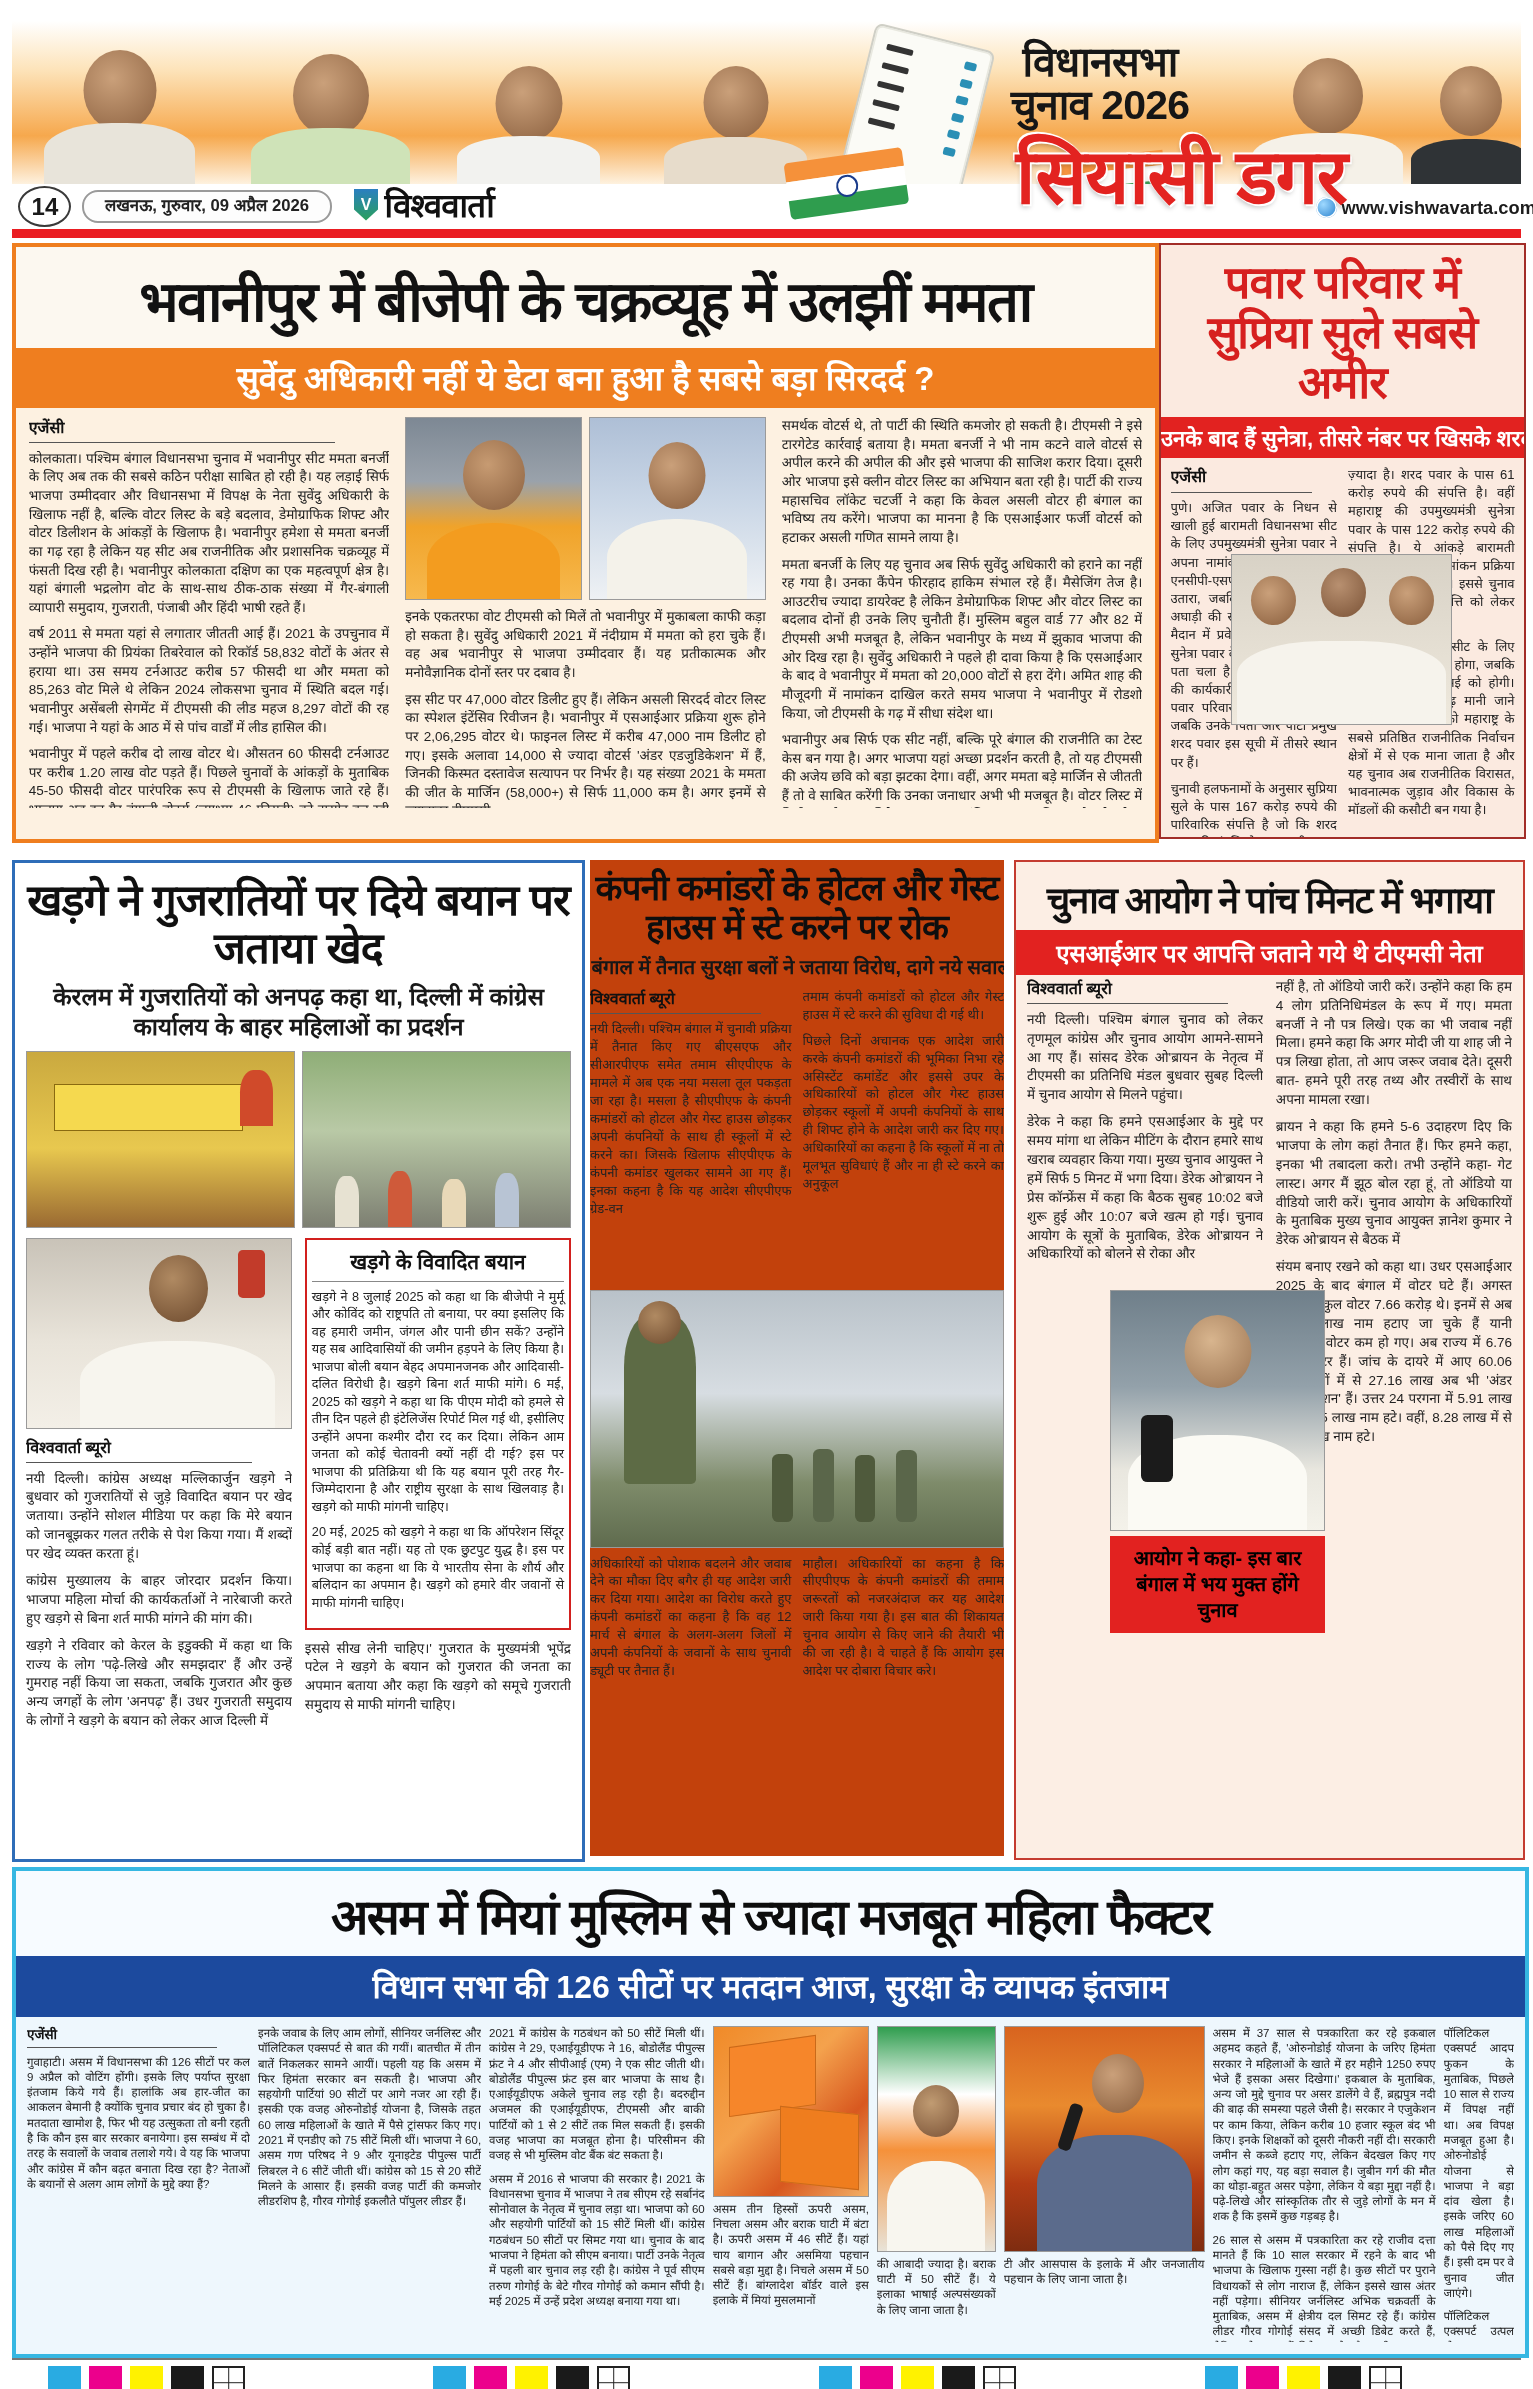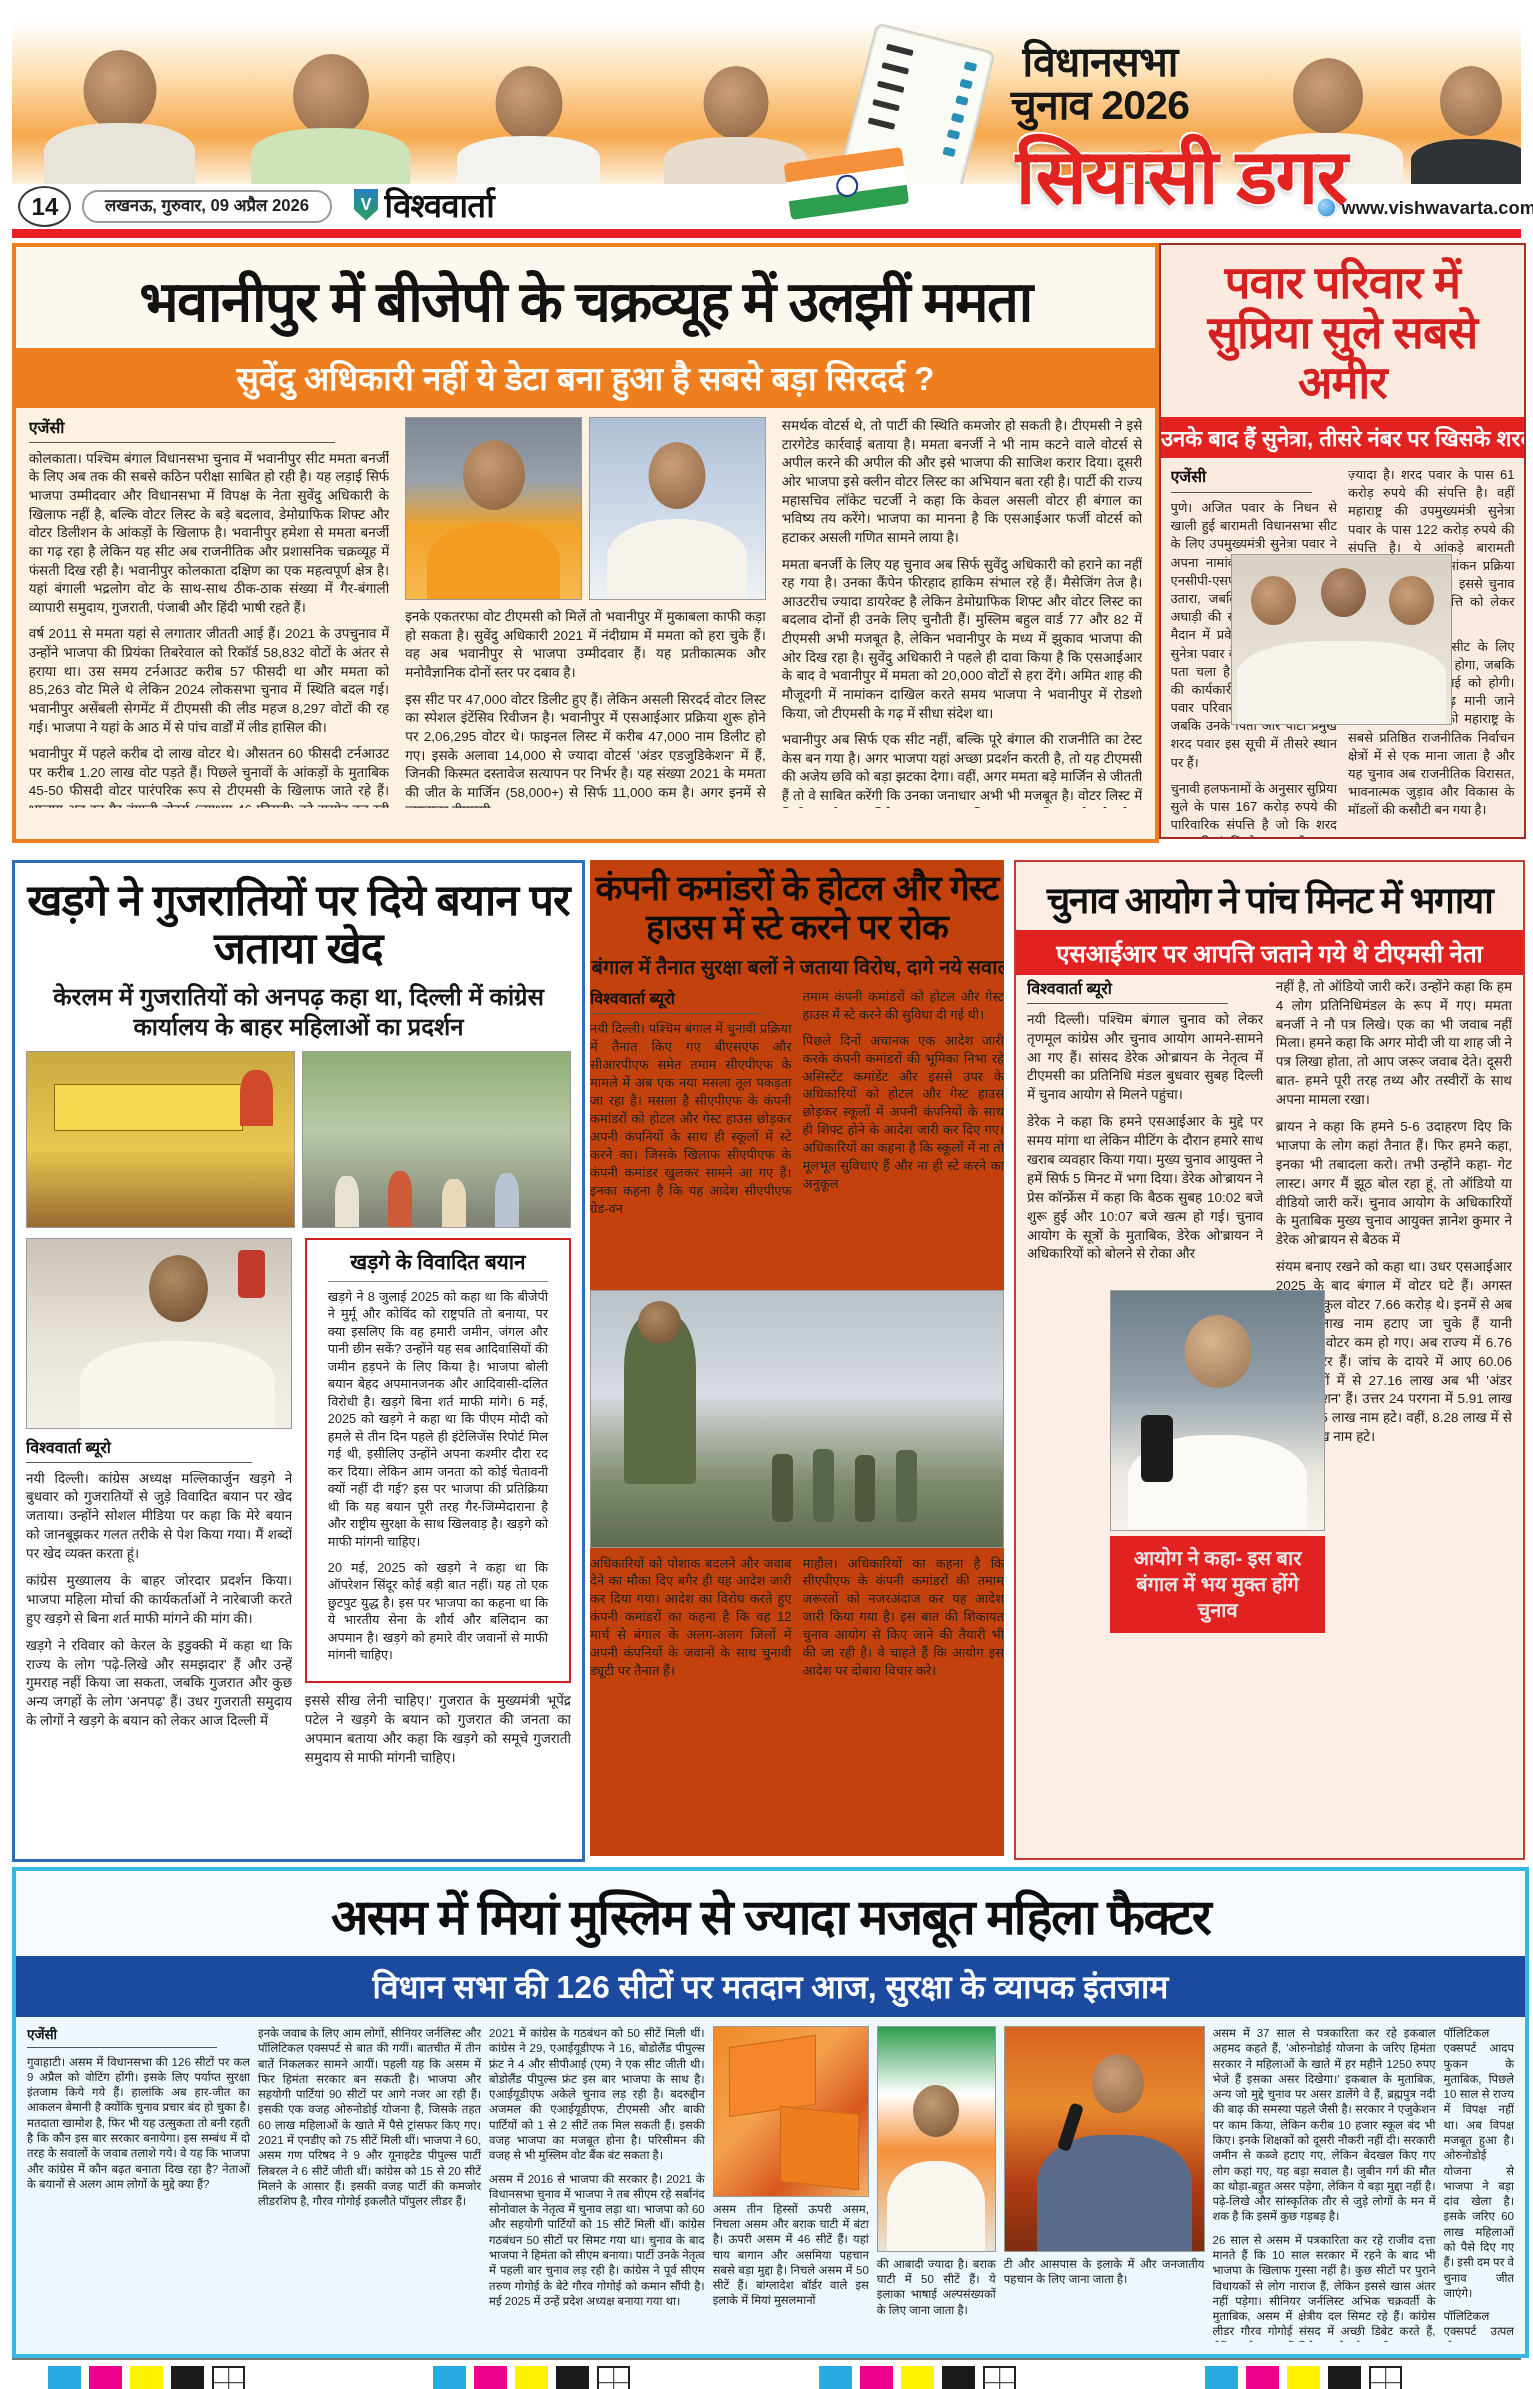--- a/index.html
+++ b/index.html
@@ -65,39 +65,39 @@
   .a2 .famphoto{position:absolute;left:70px;top:309px;width:219px;height:169px;}
   
   .a3{position:absolute;left:12px;top:860px;width:567px;height:996px;border:3.2px solid #2e6db8;background:#fff;overflow:hidden;}
   .a3 .hl{text-align:center;font-size:43px;font-weight:bold;line-height:1.12;color:#101010;padding:12.7px 8px 4.8px 8px;letter-spacing:-0.8px;}
   .a3 .sub{text-align:center;font-size:24px;font-weight:bold;line-height:1.25;color:#181818;padding:4.8px 14.3px 9.5px 14.3px;}
   .a3 .photorow{display:flex;gap:6.4px;padding:0 11px;}
   .a3 .photorow .photo{flex:1;height:175px;}
   .a3 .main{display:flex;gap:12.7px;padding:9.5px 11px;height:636px;overflow:hidden;font-size:13.5px;line-height:1.4;color:#222;}
   .a3 .col{flex:1;overflow:hidden;}
   .kharge-photo{height:189px;margin-bottom:8px;}
-  .ctr-box{border:2.4px solid #d2201e;background:#fff;padding:8px 21px;margin-bottom:9.5px;}
+  .ctr-box{border:2.4px solid #d2201e;background:#fff;padding:8px 5px;margin-bottom:9.5px;}
   .ctr-box h4{margin:0 0 6.4px 0;text-align:center;font-size:20.7px;color:#111;border-bottom:1.6px solid #888;padding-bottom:4.8px;}
   .ctr-box p{font-size:12.7px;line-height:1.38;}
   .a4{position:absolute;left:590px;top:860px;width:414px;height:996px;background:#c2410c;overflow:hidden;}
   .a4 .hl{text-align:center;font-size:35px;font-weight:bold;line-height:1.12;color:#0e0e0e;padding:8px 3.2px 3.2px 3.2px;letter-spacing:-0.8px;}
   .a4 .sub{text-align:center;font-size:20px;font-weight:bold;color:#161616;padding:3.2px 1.6px 8px 1.6px;white-space:nowrap;overflow:hidden;}
   .a4 .cols{display:flex;gap:11px;height:296px;overflow:hidden;font-size:13px;line-height:1.38;color:#222;}
   .a4 .col{flex:1;overflow:hidden;}
   .a4 .troopphoto{margin:6.4px 0;height:256px;}
   .a4 .cols2{display:flex;gap:11px;height:262px;overflow:hidden;font-size:13px;line-height:1.38;color:#222;}
   .a5{position:absolute;left:1014px;top:860px;width:507px;height:996px;border:2.4px solid #c43b30;background:#fceee4;overflow:hidden;}
   .a5 .hl{text-align:center;font-size:37px;font-weight:bold;color:#0f0f0f;padding:11px 3.2px 6.4px 3.2px;white-space:nowrap;overflow:hidden;letter-spacing:-1.6px;}
   .a5 .band{background:#e22220;color:#fff;text-align:center;font-size:24px;font-weight:bold;white-space:nowrap;overflow:hidden;padding:5.6px 0;}
   .ec-photo{margin:9.5px 9.5px 6.4px 9.5px;height:239px;background:linear-gradient(180deg,#3d4348 0%,#50565c 55%,#7a4a2a 75%,#8a5a33 100%);}
   .a5 .cols{display:flex;gap:12.7px;padding:3.2px 11px;height:612px;overflow:hidden;font-size:13.5px;line-height:1.4;color:#222;}
   .a5 .col{flex:1;overflow:hidden;}
   .a5-inset{position:absolute;left:94px;top:428px;width:215px;}
   .derek-photo{height:239px;}
-  .quotebox{background:#e22220;color:#e5e5e5;text-align:center;font-size:20px;font-weight:bold;line-height:1.3;padding:9.5px 6.4px;margin-top:4.8px;}
+  .quotebox{background:#e22220;color:#000000;text-align:center;font-size:20px;font-weight:bold;line-height:1.3;padding:9.5px 6.4px;margin-top:4.8px;}
   
   .assam{position:absolute;left:12px;top:1867px;width:1509px;height:483px;border:4px solid #36b7e2;background:#eef7fd;overflow:hidden;}
   .assam .hl{background:#f7fbff;text-align:center;font-size:49px;font-weight:bold;color:#0d0d0d;letter-spacing:-1.6px;
              white-space:nowrap;overflow:hidden;padding:11px 3.2px 8px 3.2px;}
   .assam .band{background:#1c4a9e;color:#fff;text-align:center;font-size:32px;font-weight:bold;white-space:nowrap;overflow:hidden;padding:8px 0 9.5px 0;}
   .assam .cols{display:flex;gap:8px;padding:9.5px 11px;height:316px;overflow:hidden;font-size:11.5px;line-height:1.33;color:#222;}
   .assam .col{overflow:hidden;}
   .assam .byline{font-size:13.5px;}
   .flags-photo{height:169px;margin-bottom:4.8px;}
   .gogoi-photo{height:224px;margin-bottom:4.8px;}

